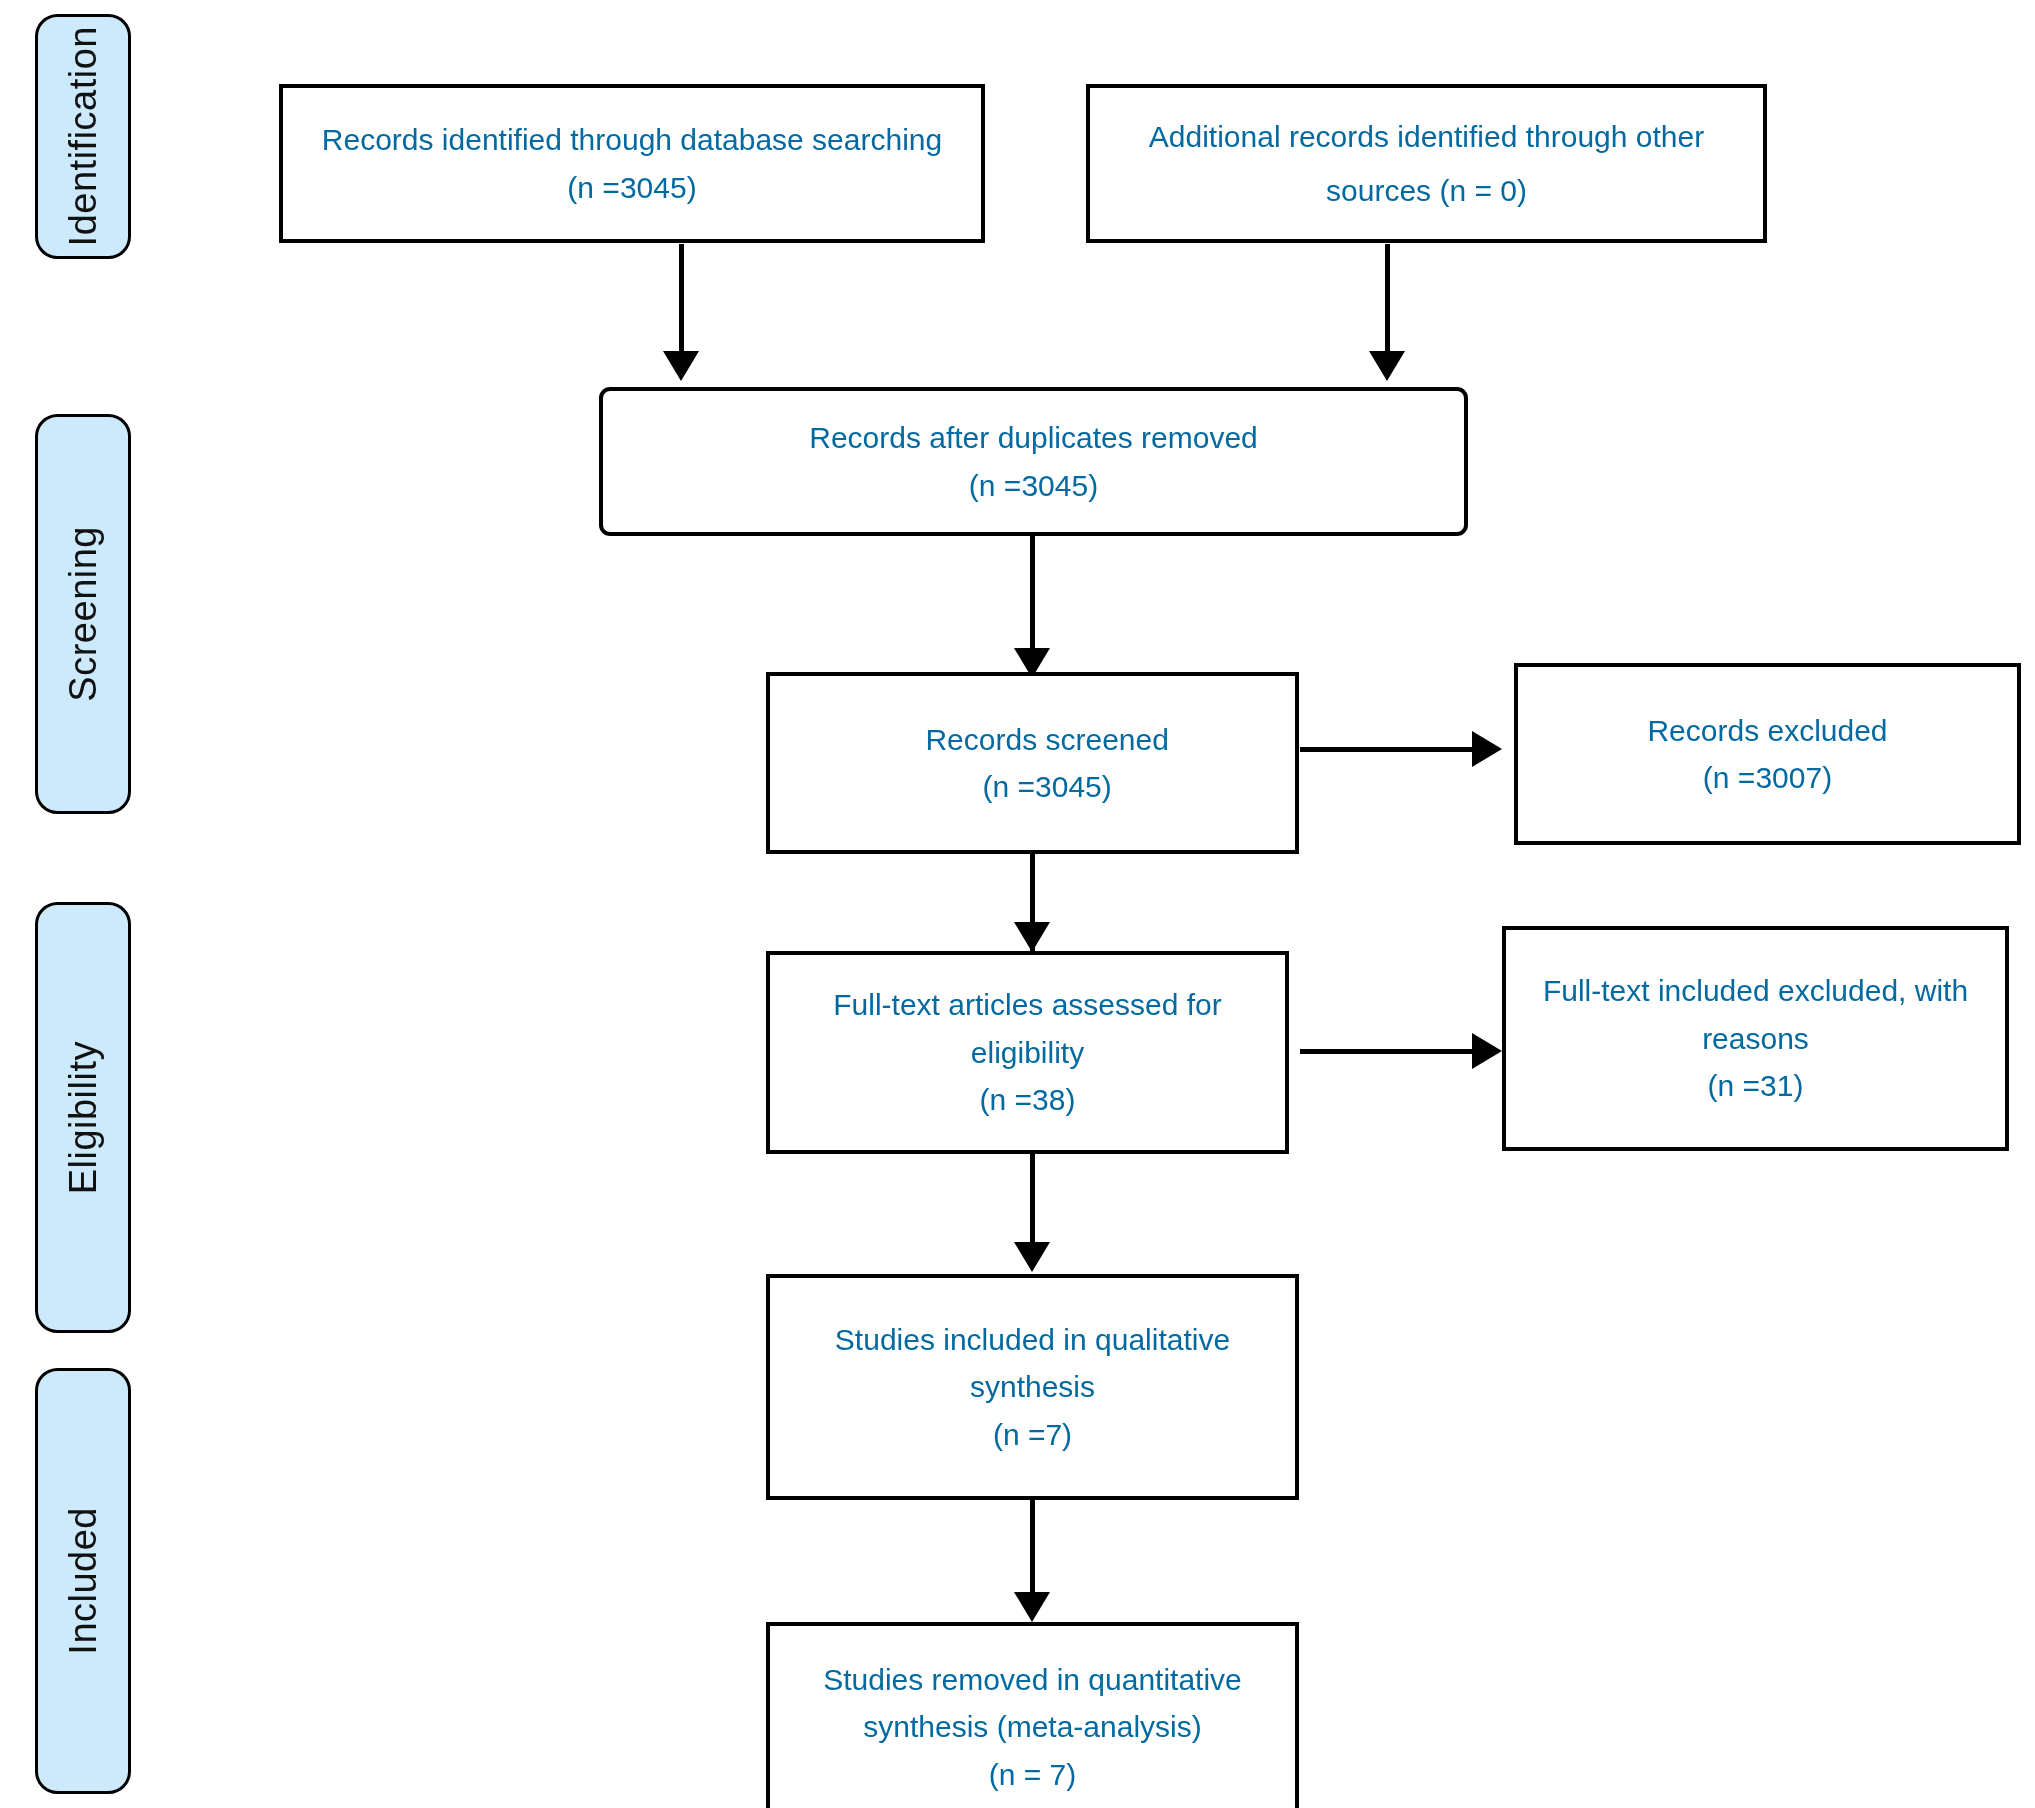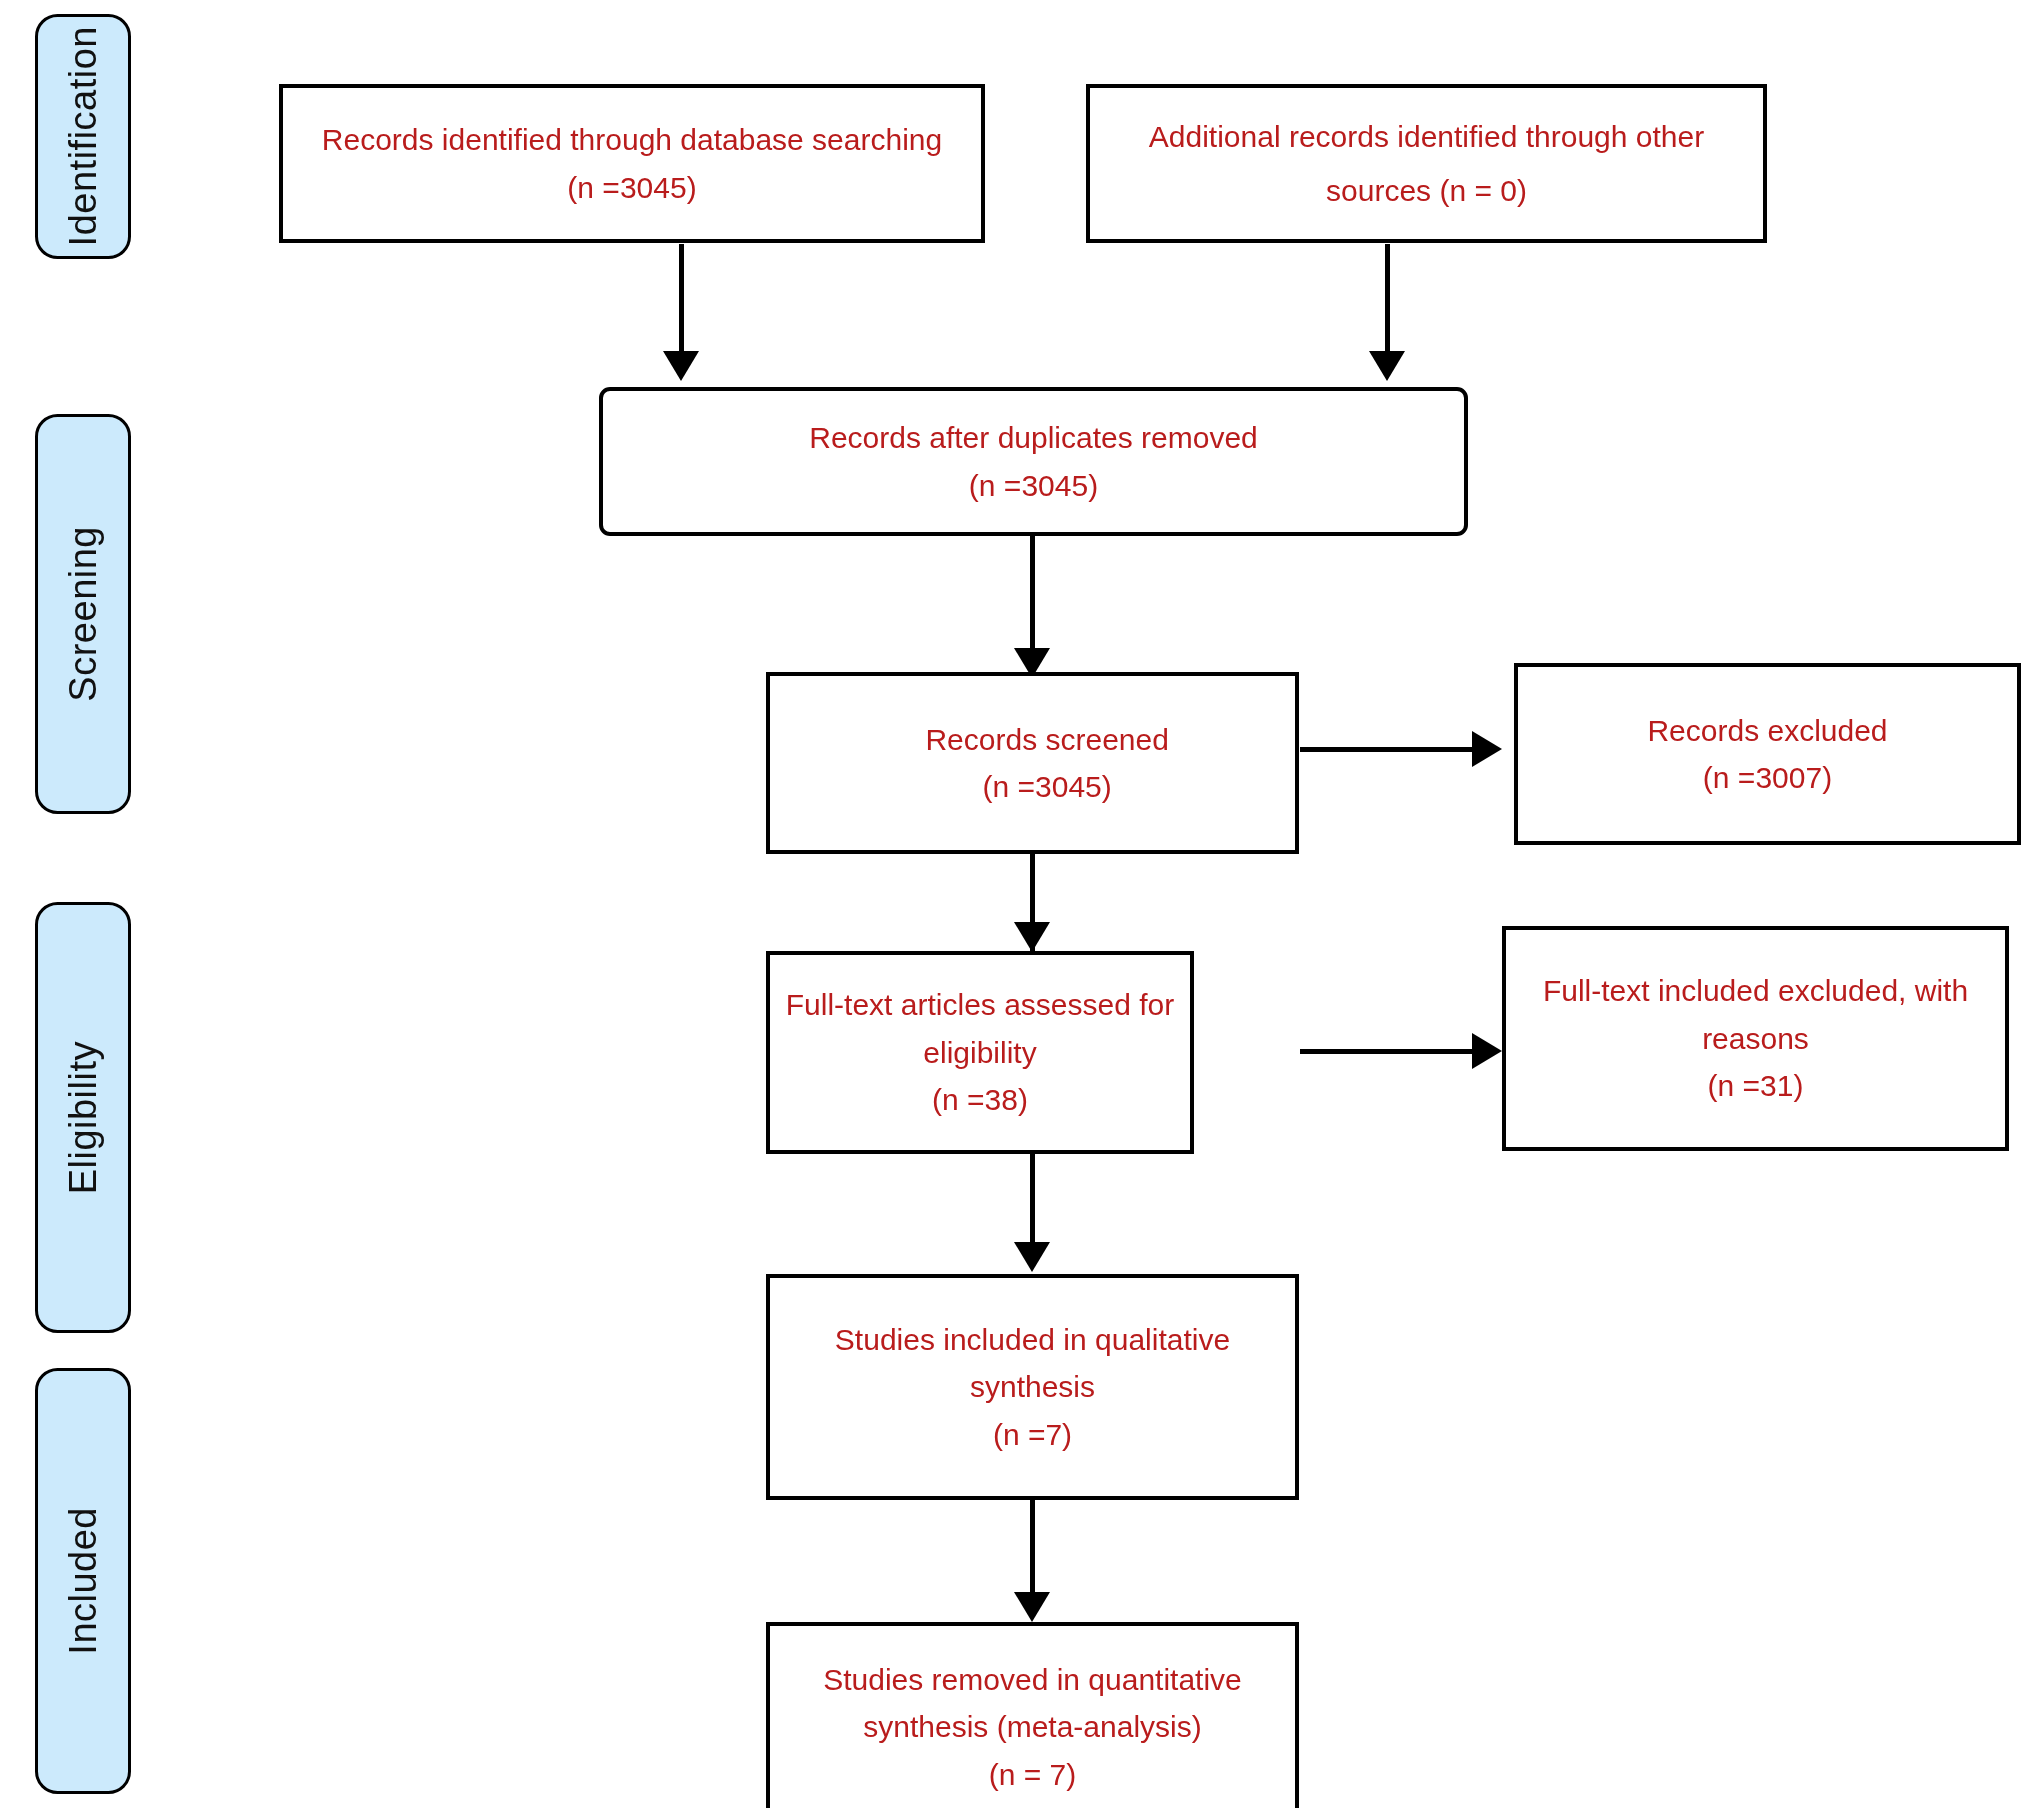--- a/index.html
+++ b/index.html
@@ -48,21 +48,21 @@
     display: flex;
     flex-direction: column;
     align-items: center;
     justify-content: center;
     text-align: center;
     padding: 4.9px 16.7px;
   }
   .flow-box .line {
     font-size: 30px;
     line-height: 1.58;
-    color: #b91c1c;
+    color: #0369a1;
     white-space: nowrap;
   }
 
   
   .vline {
     position: absolute;
     width: 5.4px;
     background: #000000;
   }
   .hline {
@@ -141,21 +141,21 @@
     <span class="line">Records excluded</span>
     <span class="line">(n =3007)</span>
   </div>
 
   <div class="hline" style="left:1300px; top:747px; width:174px; height:5.4px;"></div>
   <div class="arrow-right" style="left:1472px; top:731px;"></div>
 
   <div class="vline" style="left:1030px; top:854px; width:5.4px; height:98px;"></div>
   <div class="arrow-down" style="left:1014px; top:922px;"></div>
 
-  <div class="flow-box" style="left:766px; top:951px; width:428px; height:203px;">
+  <div class="flow-box" style="left:766px; top:951px; width:523px; height:203px;">
     <span class="line">Full-text articles assessed for</span>
     <span class="line">eligibility</span>
     <span class="line">(n =38)</span>
   </div>
 
   <div class="flow-box" style="left:1502px; top:926px; width:507px; height:225px;">
     <span class="line">Full-text included excluded, with</span>
     <span class="line">reasons</span>
     <span class="line">(n =31)</span>
   </div>

